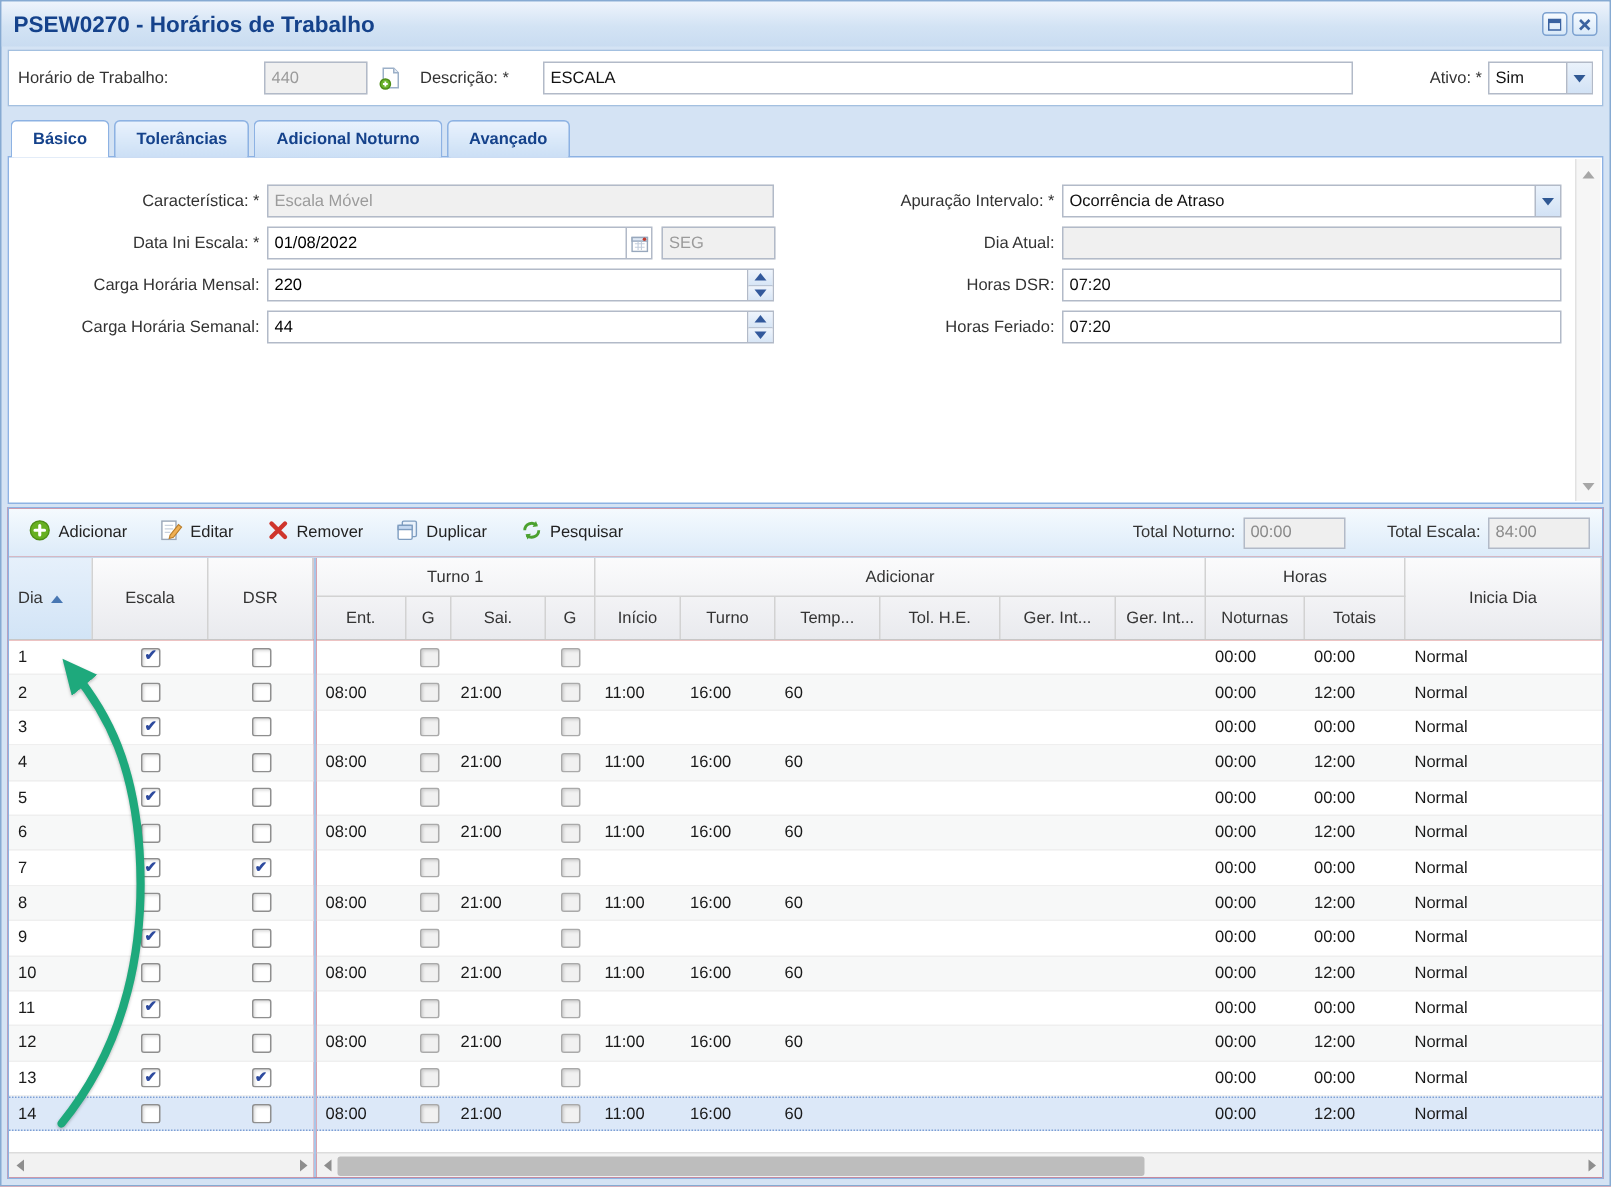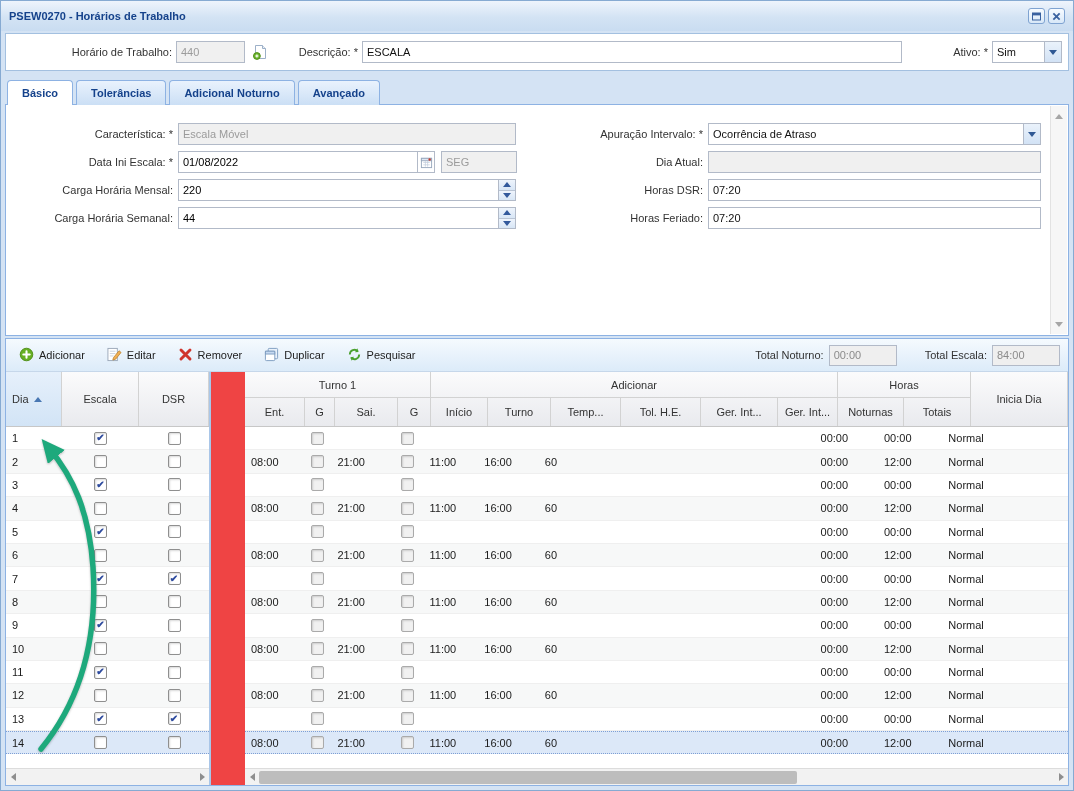--- a/index.html
+++ b/index.html
@@ -3,33 +3,33 @@
 <meta charset="utf-8">
 <style>
   * { box-sizing: border-box; margin:0; padding:0; }
   body { font-family:"Liberation Sans", sans-serif; background:#ffffff; }
   .window { position:relative; width:1074px; height:791px; border:1px solid #86aad2;
             background:#d4e3f4; overflow:hidden; font-size:11px; color:#222; }
 
   
   .titlebar { height:30px; display:flex; align-items:center; padding:0 8px;
               background:linear-gradient(#eef4fc,#d3e3f4 55%,#c9dcf1); }
-  .title { color:#15428b; font-weight:bold; font-size:11px; }
+  .title { color:#15428b; font-weight:bold; font-size:15px; }
   .winbtns { margin-left:auto; display:flex; gap:3px; }
   .winbtn { width:17px; height:16px; border:1px solid #7fa3d1; border-radius:3px;
             background:linear-gradient(#f7fbff,#d8e8f8); display:flex; align-items:center;
             justify-content:center; cursor:pointer; }
 
   .section { margin:2px 4px 0; }
 
   
   .topform { height:38px; background:#fff; border:1px solid #a3c0e0; display:flex;
              align-items:center; padding:0 6px; }
   .lbl { color:#333; white-space:nowrap; }
-  .r { text-align:right; }
+  .r { text-align:left; }
   input.tbox { height:22px; border:1px solid #b2bac8; background:#fff; font:inherit;
                color:#111; padding:0 4px; }
   .dis { background:#f0f0f0 !important; color:#9b9b9b !important; }
 
   .field { display:flex; align-items:stretch; height:22px; border:1px solid #b2bac8; background:#fff; }
   .field .val { flex:1; display:flex; align-items:center; padding:0 4px; color:#111;
                 overflow:hidden; white-space:nowrap; }
   .field input { border:none; background:transparent; flex:1; font:inherit; padding:0 4px; min-width:0; }
   .trigger { width:17px; border-left:1px solid #b2bac8; background:linear-gradient(#eaf2fb,#d2e2f5);
              display:flex; align-items:center; justify-content:center; cursor:pointer; }
@@ -77,21 +77,21 @@
              border-bottom:1px solid #c6d7ea; display:flex; align-items:center; padding:0 8px; }
   .tbtn { display:flex; align-items:center; gap:5px; cursor:pointer; padding:3px 5px;
           border-radius:3px; color:#222; margin-right:12px; }
   .totals { margin-left:auto; display:flex; align-items:center; }
   .totfield { width:68px; height:21px; border:1px solid #b2bac8; background:#efefef; color:#8b8b8b;
               display:flex; align-items:center; padding:0 4px; margin-left:5px; }
   .totlbl { margin-left:28px; color:#333; }
 
   .grid { flex:1; display:flex; overflow:hidden; }
   .pane-left { width:205px; flex:0 0 205px; border-right:2px solid #a9c6e8; display:flex; flex-direction:column; }
-  .pane-right { flex:1; display:flex; flex-direction:column; overflow:hidden;padding-left:34px; }
+  .pane-right { flex:1; display:flex; flex-direction:column; overflow:hidden; }
 
   .hdr { flex:0 0 55px; display:flex; background:linear-gradient(#fbfbfc,#e9eaee);
          border-bottom:1px solid #c7c7c7; }
   .hcell { border-right:1px solid #d2d2d2; display:flex; align-items:center; justify-content:center;
            color:#333; overflow:hidden; white-space:nowrap; cursor:default; }
   .hcell.full { height:54px; }
   .hgroup { display:flex; flex-direction:column; }
   .hgrouplabel { height:26px; border-right:1px solid #d2d2d2; border-bottom:1px solid #d2d2d2;
                  display:flex; align-items:center; justify-content:center; color:#333; }
   .hsub { display:flex; height:28px; }

